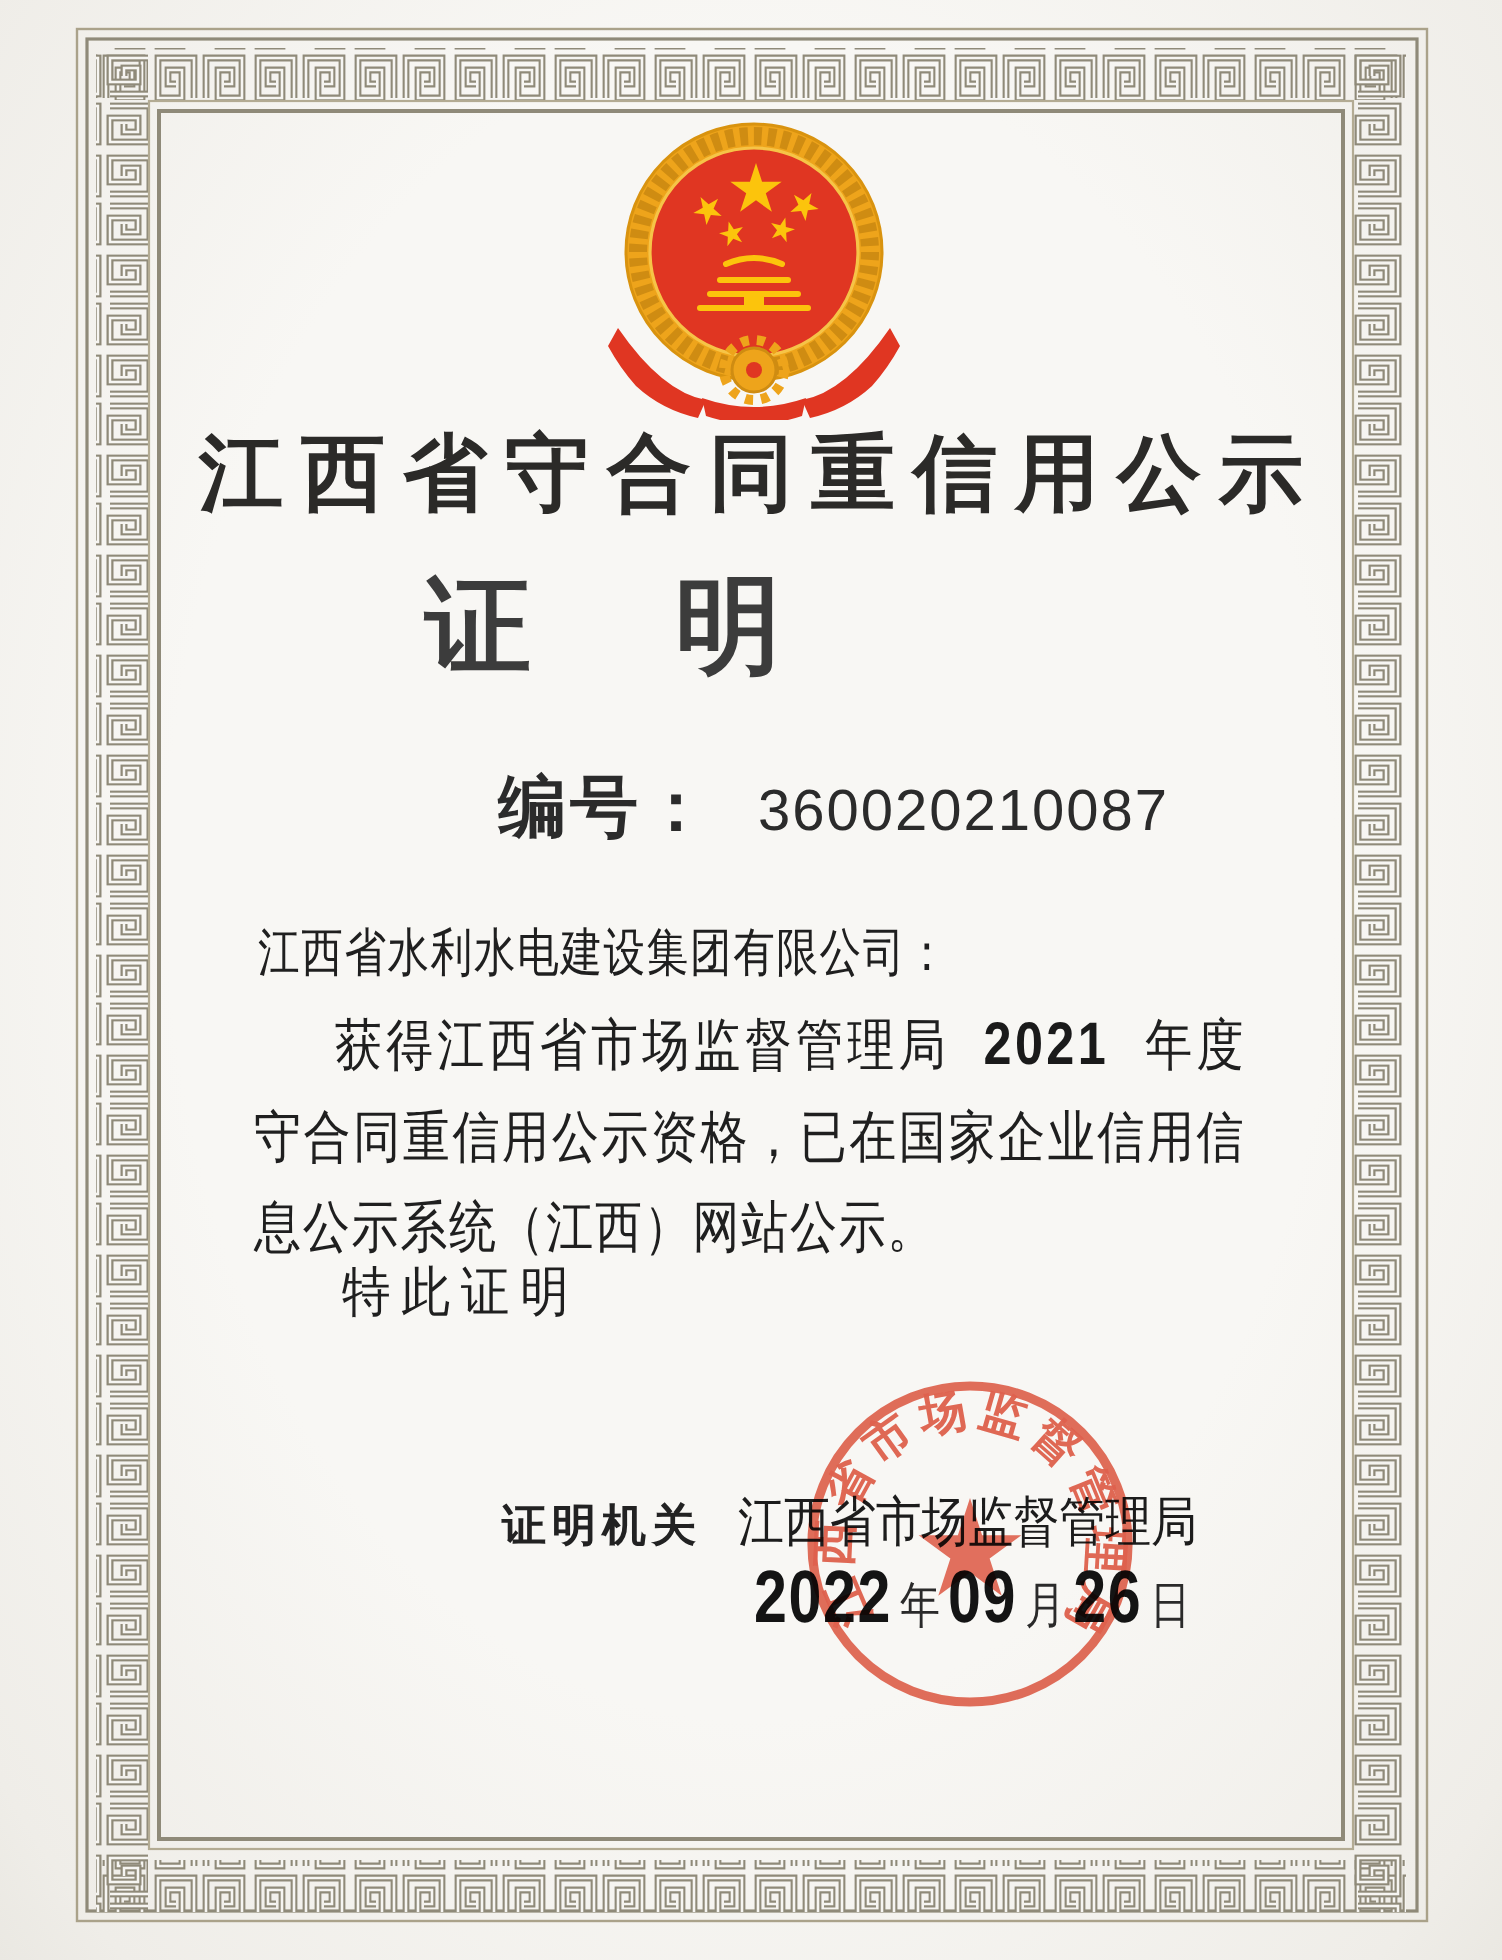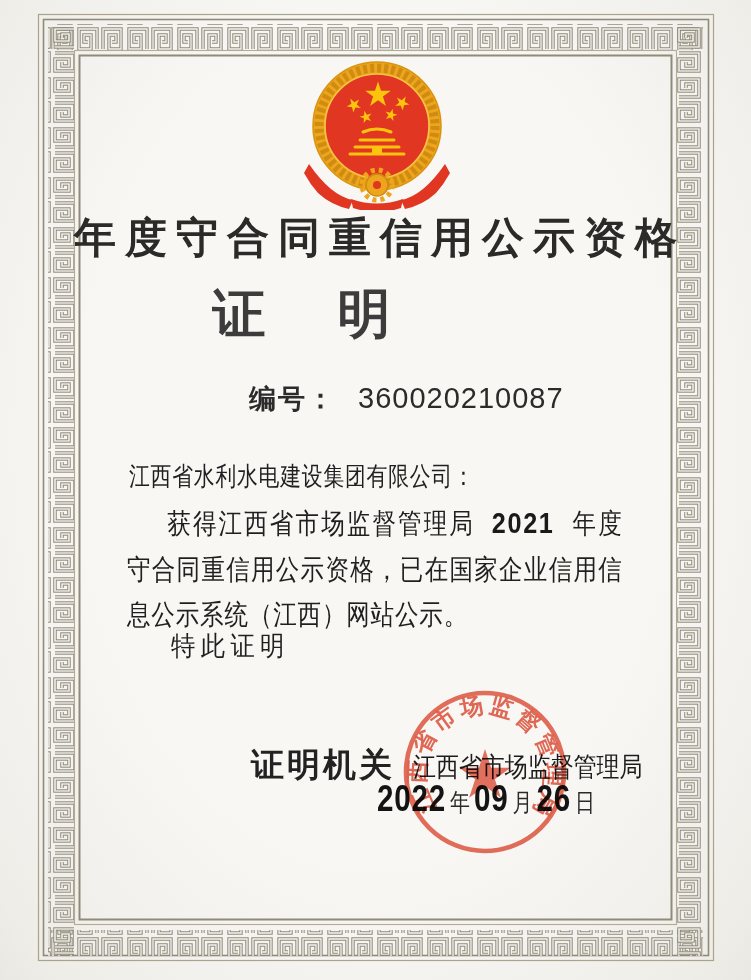--- a/index.html
+++ b/index.html
@@ -27,21 +27,21 @@
     letter-spacing:9px;padding-left:9px;box-sizing:border-box;
     color:#2b2a28;
   }
   .heading{
     position:absolute;top:284px;left:0;width:603px;text-align:center;
     font-weight:bold;font-size:53px;line-height:60px;color:#3c3c3c;
   }
   .heading .h2{margin-left:72px;}
 
   .serial{position:absolute;top:381px;left:249px;color:#2b2b2b;white-space:nowrap;}
-  .serial-label{font-weight:700;font-size:27px;letter-spacing:2px;}
+  .serial-label{font-weight:700;font-size:34px;letter-spacing:2px;}
   .serial-num{font-size:29px;letter-spacing:1px;margin-left:22px;}
 
   .cjk-serif{font-family:"Liberation Serif","DejaVu Serif",serif;color:#1f1f1f;}
 
   .recipient{
     position:absolute;top:459px;left:129px;
     font-size:26px;letter-spacing:1px;white-space:nowrap;
     transform:scaleX(.8);transform-origin:0 50%;
   }
   .body-text{
@@ -56,21 +56,21 @@
     font-weight:700;font-size:30px;letter-spacing:2px;margin:0 20px;
     color:#1a1a1a;
   }
   .closing{
     position:absolute;top:628px;left:171px;
     font-size:27px;letter-spacing:6px;white-space:nowrap;
     transform:scaleX(.9);transform-origin:0 50%;
   }
 
   .authority{position:absolute;top:743px;left:251px;white-space:nowrap;}
-  .auth-label{font-weight:700;font-size:33px;letter-spacing:3px;color:#222;text-align:center;}
+  .auth-label{font-weight:700;font-size:22px;letter-spacing:3px;color:#222;text-align:center;}
   .auth-name{
     font-family:"Liberation Serif","DejaVu Serif",serif;
     font-size:27px;letter-spacing:0px;margin-left:18px;color:#1c1c1c;
     display:inline-block;transform:scaleX(.85);transform-origin:0 50%;
   }
 
   .date-line{
     position:absolute;top:778px;left:377px;
     display:flex;align-items:baseline;white-space:nowrap;
     transform:scaleX(.8);transform-origin:0 0;color:#141414;
@@ -158,21 +158,21 @@
     <rect x="69" y="89" width="10" height="7" fill="#fcc40c"></rect>
 
     <path d="M6,106 Q28,138 50,142 L46,151 Q28,147 15,135 Q7,126 1,115 Z" fill="#e03622"></path>
     <path d="M142,106 Q120,138 98,142 L102,151 Q120,147 133,135 Q141,126 147,115 Z" fill="#e03622"></path>
     <path d="M48,141 Q74,150 100,141 L98,150 Q74,158 50,150 Z" fill="#e03622"></path>
     <circle cx="74" cy="127" r="15" fill="none" stroke="#eea41b" stroke-width="5" stroke-dasharray="4 4"></circle>
     <circle cx="74" cy="127" r="11" fill="#eea41b" stroke="#cf8c12" stroke-width="1.5"></circle>
     <circle cx="74" cy="127" r="4" fill="#e03622"></circle>
   </svg>
 
-  <div class="title">年度守合同重信用公示资格</div>
+  <div class="title">江西省守合同重信用公示</div>
 
   <div class="heading">
     <span class="h1">证</span><span class="h2">明</span>
   </div>
 
   <div class="serial">
     <span class="serial-label">编号：</span><span class="serial-num">360020210087</span>
   </div>
 
   <div class="recipient cjk-serif">江西省水利水电建设集团有限公司：</div>

